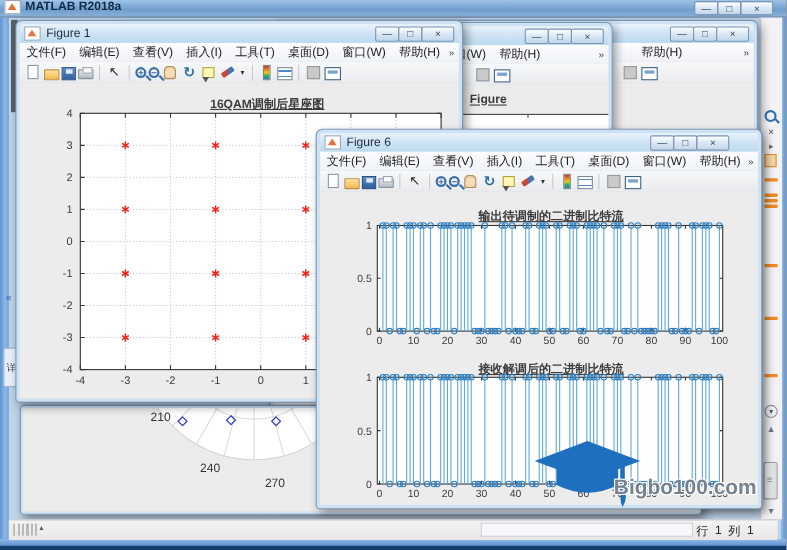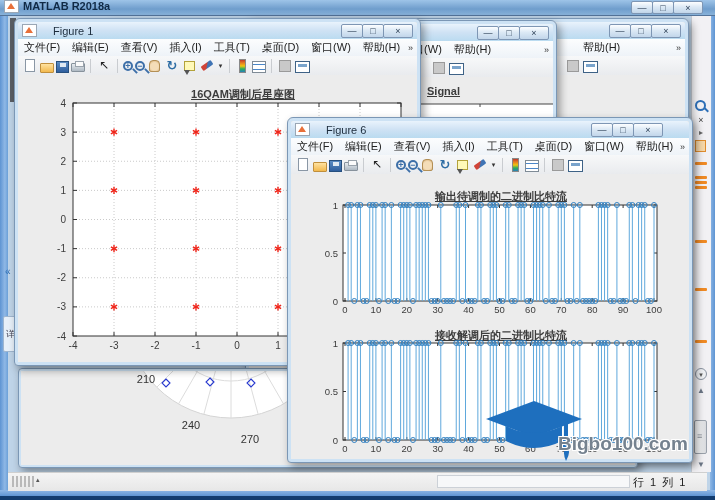--- a/index.html
+++ b/index.html
@@ -45,21 +45,21 @@
   .es-round{top:352px;width:12px;height:12px;border:1px solid #8a93a0;border-radius:50%;background:#eef0f3;color:#555;font-size:7px;line-height:11px;box-sizing:border-box;}
   .es-up{top:370px;color:#6b7686;font-size:8px;}
   .es-thumb{top:404px;height:34px;width:13px;left:2px;background:linear-gradient(90deg,#fdfdfd,#d8dade);border:1px solid #9aa1ab;border-radius:2px;box-sizing:border-box;}
   .es-thumb::after{content:"≡";position:absolute;left:2px;top:10px;font-size:9px;color:#8a8f98;}
   .es-down{top:444px;color:#6b7686;font-size:8px;}
 
   
   .win{position:absolute;background:#ececec;border:1px solid #7b97b5;border-radius:6px 6px 4px 4px;
     box-shadow:inset 0 0 0 3px #cde2f4, 3px 4px 9px rgba(0,0,0,.38);box-sizing:border-box;overflow:hidden;}
   .fig-titlebar{position:absolute;left:3px;right:3px;top:3px;height:17px;
-    background:linear-gradient(#e9f3fc,#cfe2f4 50%,#badbf0);display:flex;align-items:center;gap:16px;padding:0 4px;border-radius:4px 4px 0 0;}
+    background:linear-gradient(#e9f3fc,#cfe2f4 50%,#badbf0);display:flex;align-items:center;gap:5px;padding:0 4px;border-radius:4px 4px 0 0;}
   .fig-icon{width:13px;height:11px;background:#fff;border:1px solid #9aa7b5;position:relative;flex:0 0 auto;}
   .fig-icon::after{content:"";position:absolute;left:2px;top:2px;border-left:4px solid transparent;border-right:4px solid transparent;border-bottom:6px solid #e8703a;}
   .fig-title-text{font-size:11px;color:#1c2c3c;}
   .fig-ctrl{margin-left:auto;}
   .fig-menubar{position:absolute;left:3px;right:3px;top:20px;height:17px;background:linear-gradient(#fcfdfe,#eef3f8);
     border-bottom:1px solid #d8dee5;display:flex;align-items:center;font-size:11px;color:#222;}
   .menu-item{padding:1px 6px;white-space:nowrap;}
   .menu-overflow{margin-left:auto;margin-right:4px;font-size:9px;color:#333;}
   .fig-toolbar{position:absolute;left:3px;right:3px;top:37px;height:19px;background:linear-gradient(#f7f8f9,#e9ebee);
     border-bottom:1px solid #d4d7db;display:flex;align-items:center;gap:2px;padding-left:4px;}
@@ -192,21 +192,21 @@
         <span class="menu-item">桌面(D)</span>
         <span class="menu-item">窗口(W)</span>
         <span class="menu-item">帮助(H)</span>
         <span class="menu-overflow">»</span>
       </div>
     <div class="fig-toolbar" style="padding-left:322px;">
       <span class="ti i-graytools"></span>
       <span class="ti i-dock"></span>
     </div>
     <div class="fig-body">
-      <div class="plot-title" style="left:318px;top:8px;text-align:left;">Signal</div>
+      <div class="plot-title" style="left:318px;top:8px;text-align:left;">Figure</div>
       <div class="chart" id="spectrum-chart" style="left:0;top:0;width:446px;height:144px;"><svg width="446" height="144">
             <rect x="133" y="27" width="316" height="27" fill="#fff" stroke="#444" stroke-width="1"></rect>
             <line x1="371" y1="27" x2="371" y2="30" stroke="#444" stroke-width="1"></line>
             <line x1="253" y1="54" x2="253" y2="41" stroke="#3f8fcc" stroke-width="1.3"></line>
             <line x1="258" y1="54" x2="258" y2="35" stroke="#3f8fcc" stroke-width="1.3"></line>
             <line x1="278" y1="54" x2="278" y2="48" stroke="#3f8fcc" stroke-width="1.3"></line>
             <line x1="284" y1="54" x2="284" y2="49" stroke="#3f8fcc" stroke-width="1.3"></line>
             <line x1="301" y1="54" x2="301" y2="37" stroke="#3f8fcc" stroke-width="1.3"></line>
             <line x1="319" y1="54" x2="319" y2="49" stroke="#3f8fcc" stroke-width="1.3"></line>
             <line x1="325" y1="54" x2="325" y2="50" stroke="#3f8fcc" stroke-width="1.3"></line>

